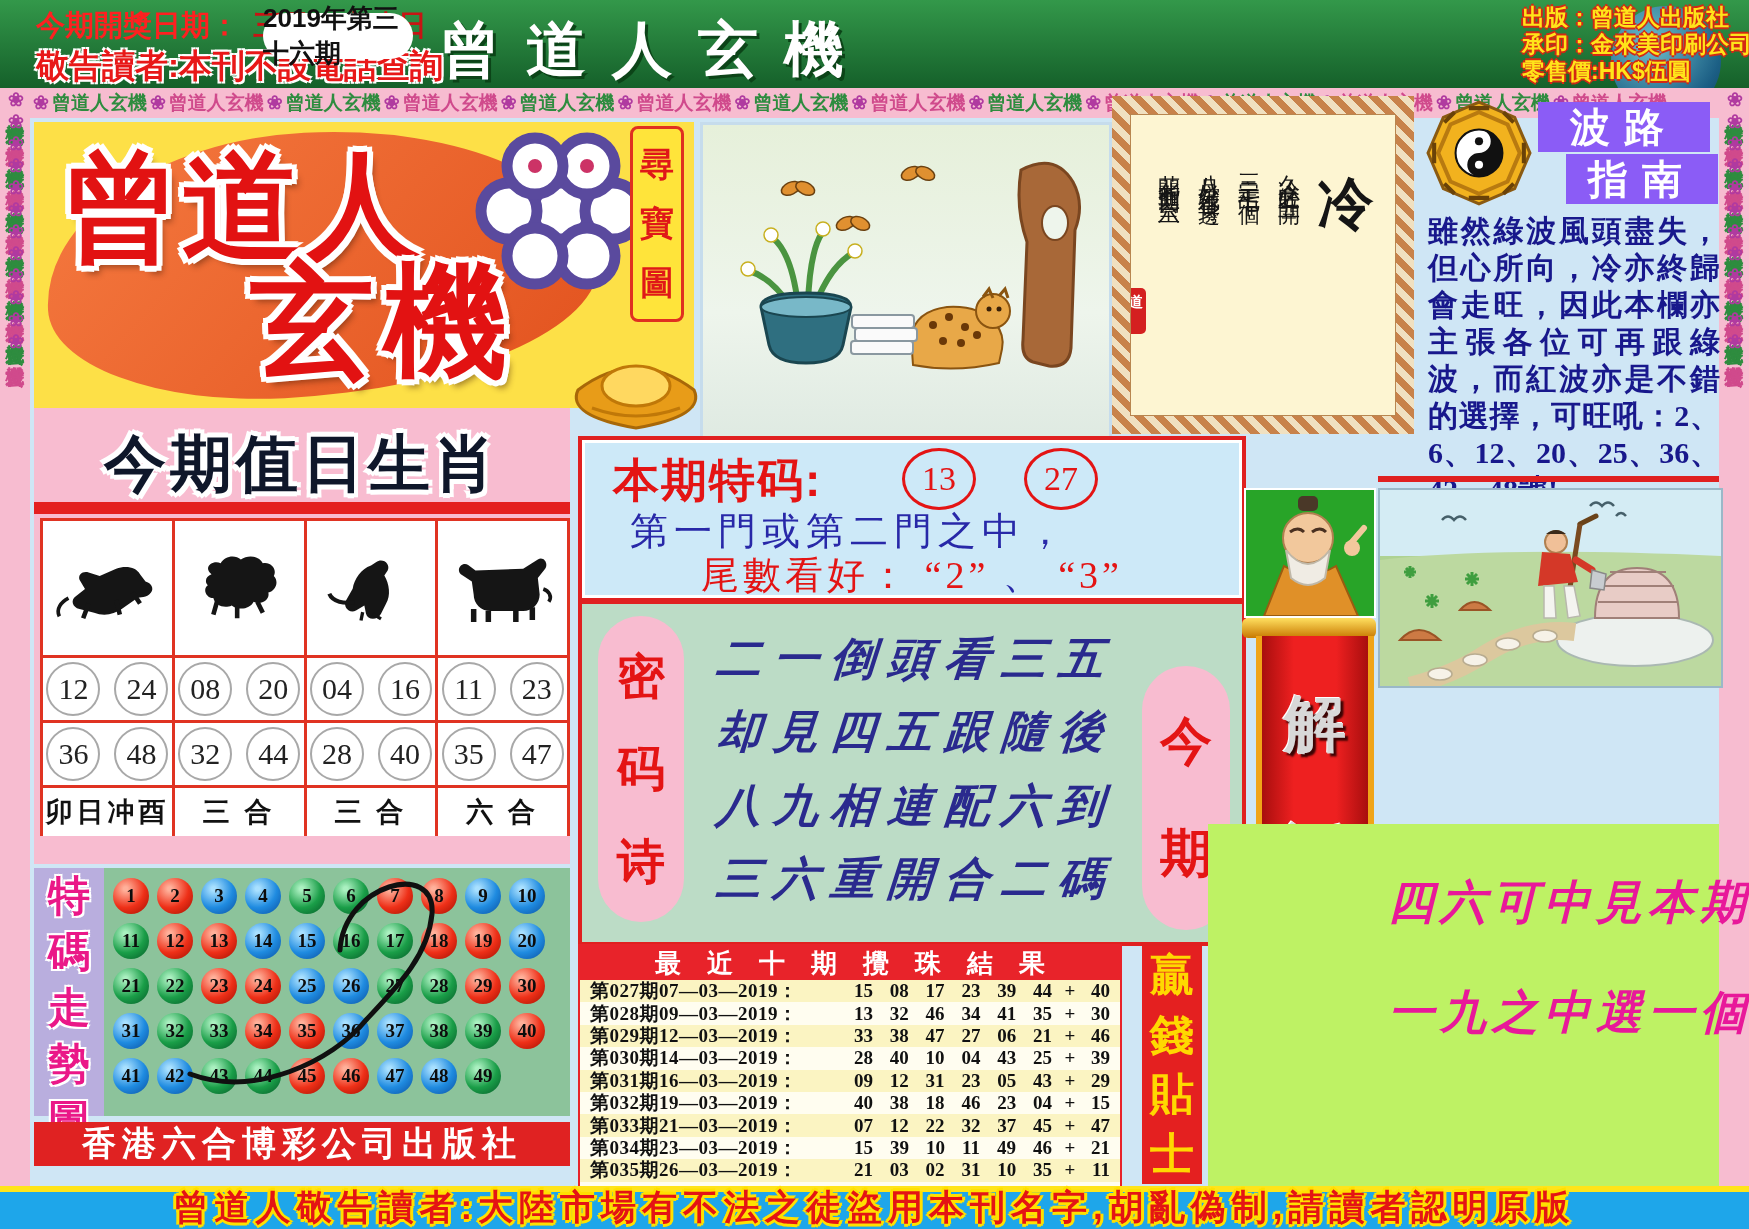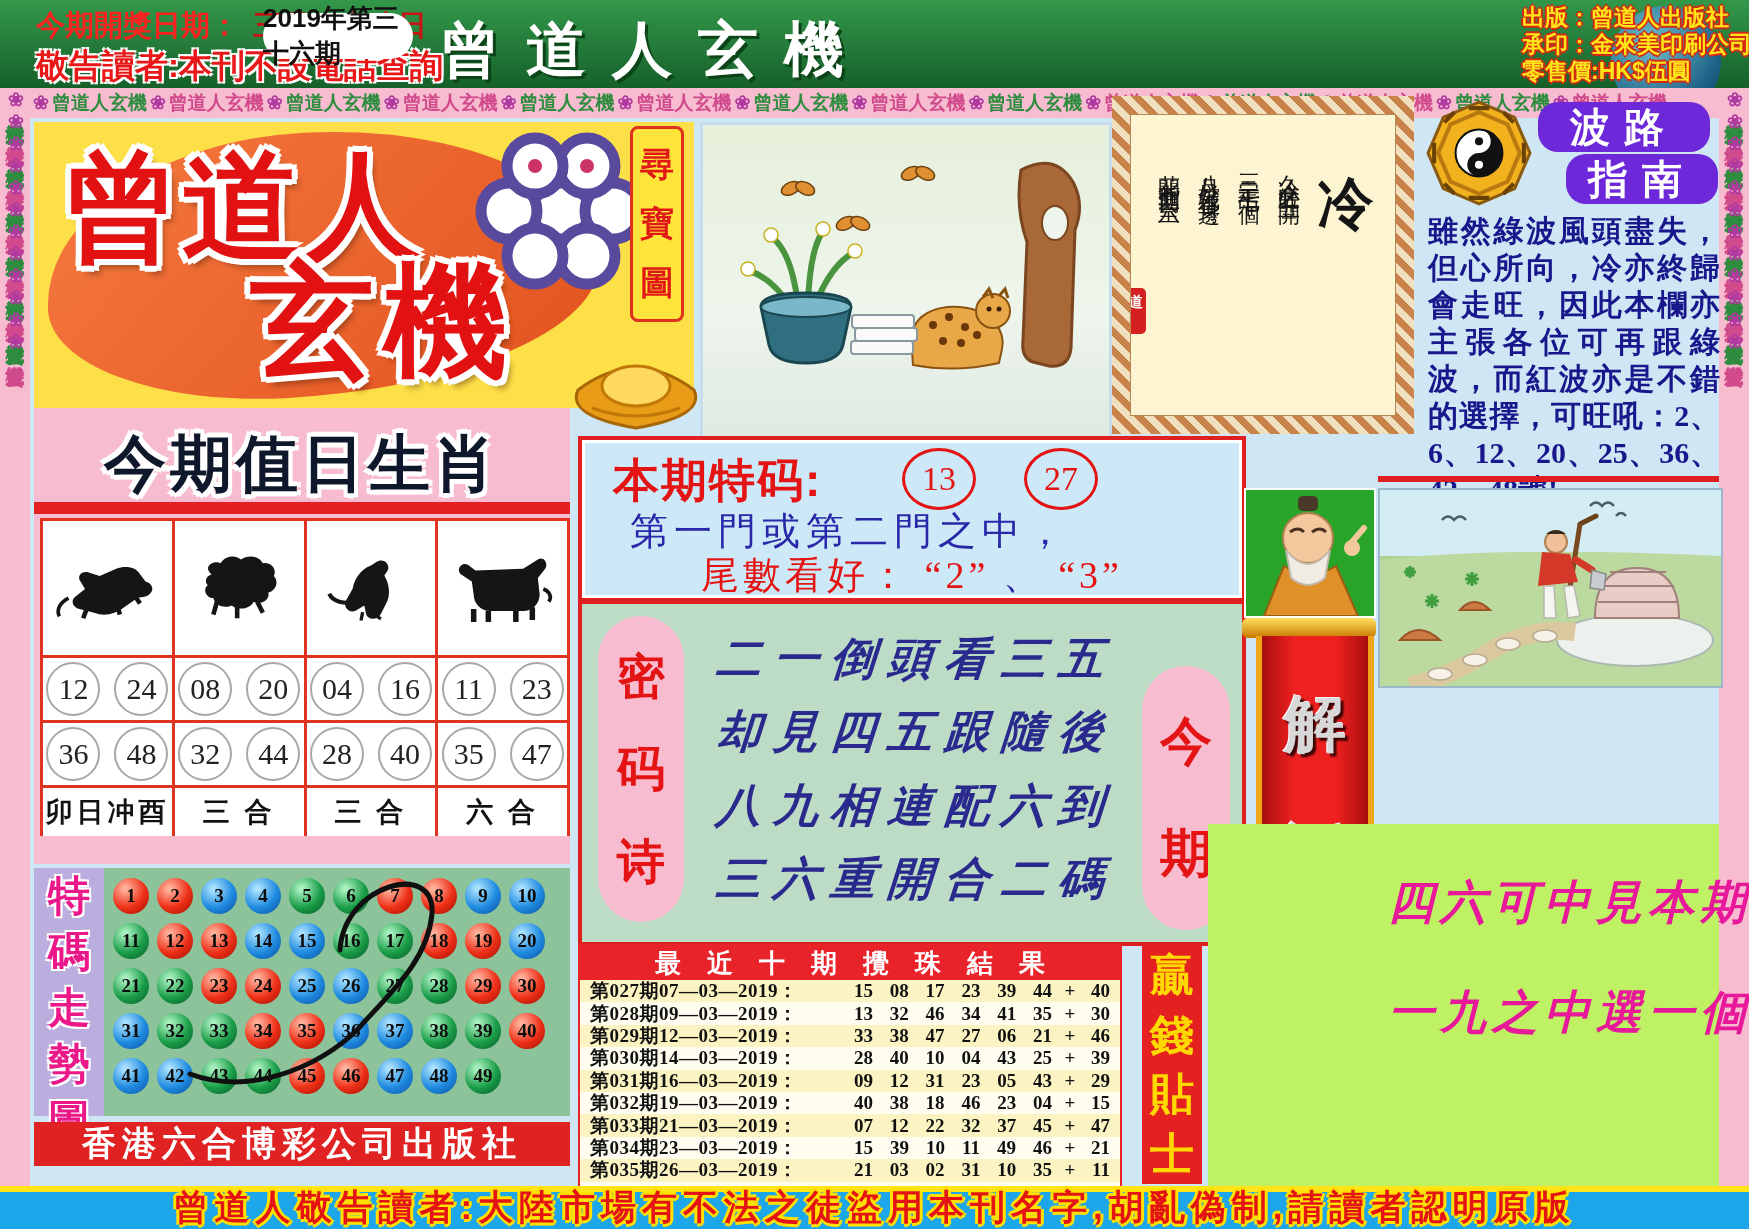--- a/index.html
+++ b/index.html
@@ -106,21 +106,21 @@
   .cold-card{left:1112px;top:96px;width:302px;height:338px;
     background:repeating-linear-gradient(45deg,#c8824a 0 7px,#f0e0c0 7px 14px);}
   .cold-inner{position:absolute;left:18px;top:18px;right:18px;bottom:18px;background:#fdf5d2;border:1px solid #b88650;
     writing-mode:vertical-rl;padding:8px 10px;overflow:hidden;}
   .cold-big{font-family:"DejaVu Serif",serif;font-size:56px;font-weight:bold;color:#151515;padding-top:8px;padding-left:6px;}
   .cold-line{display:block;font-family:"DejaVu Serif",serif;font-size:22px;color:#151515;letter-spacing:5px;line-height:40px;padding-top:34px;}
   .cold-sig{display:block;font-family:"DejaVu Serif",serif;font-weight:bold;font-size:25px;color:#151515;line-height:42px;padding-top:146px;}
   .cold-seal{display:inline-block;writing-mode:horizontal-tb;width:36px;height:46px;background:#d42020;color:#fff;font-size:15px;line-height:17px;
     text-align:center;border-radius:5px;margin-top:10px;padding-top:6px;box-sizing:border-box;}
 
-  .bolu-t{position:absolute;background:#6d28d9;color:#fff;font-weight:bold;font-size:40px;display:flex;align-items:center;justify-content:center;letter-spacing:14px;border-radius:20px;}
+  .bolu-t{position:absolute;background:#8b5cf6;color:#fff;font-weight:bold;font-size:40px;display:flex;align-items:center;justify-content:center;letter-spacing:14px;}
   .bolu-t1{left:1538px;top:102px;width:172px;height:50px;}
   .bolu-t2{left:1566px;top:154px;width:152px;height:50px;}
   .bolu-body{left:1428px;top:212px;width:292px;height:262px;font-weight:bold;font-size:30px;line-height:37px;color:#18188c;text-align:justify;font-family:Liberation Serif, serif;}
 
   .divider{left:1378px;top:476px;width:341px;height:6px;background:#e02020;}
 
   .oldman{left:1244px;top:488px;width:128px;height:126px;border:2px solid #fff;}
   .scroll{left:1248px;top:618px;width:122px;height:470px;}
   .scroll-bar{position:absolute;left:-6px;width:134px;height:20px;background:linear-gradient(#ffe060,#c87800);border-radius:6px;}
   .scroll-bar.top{top:0;} .scroll-bar.bot{bottom:0;}

